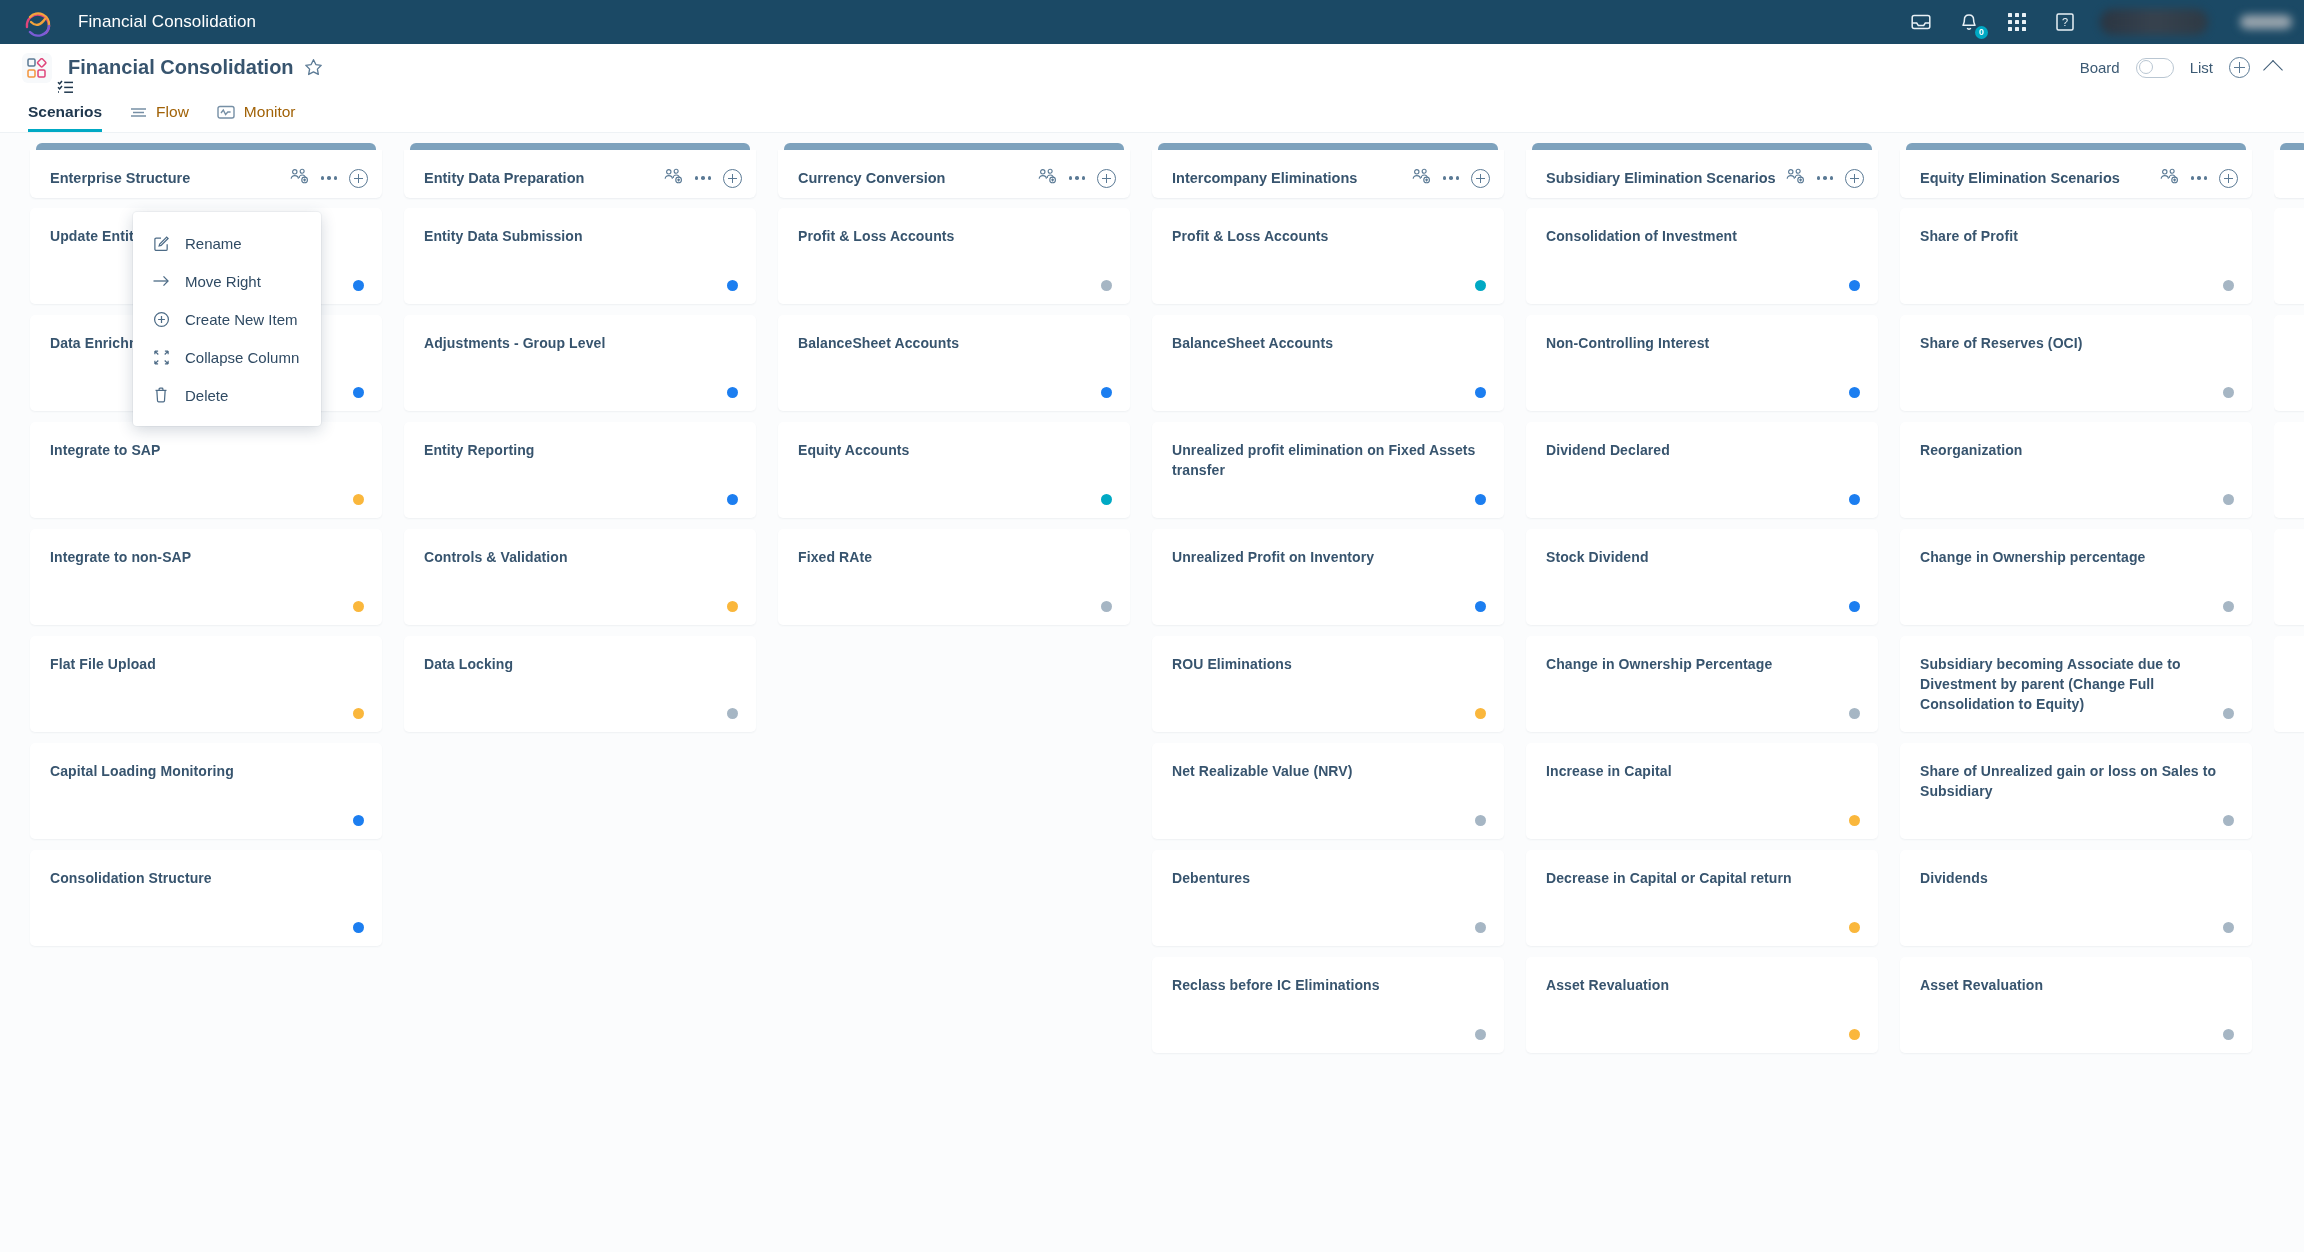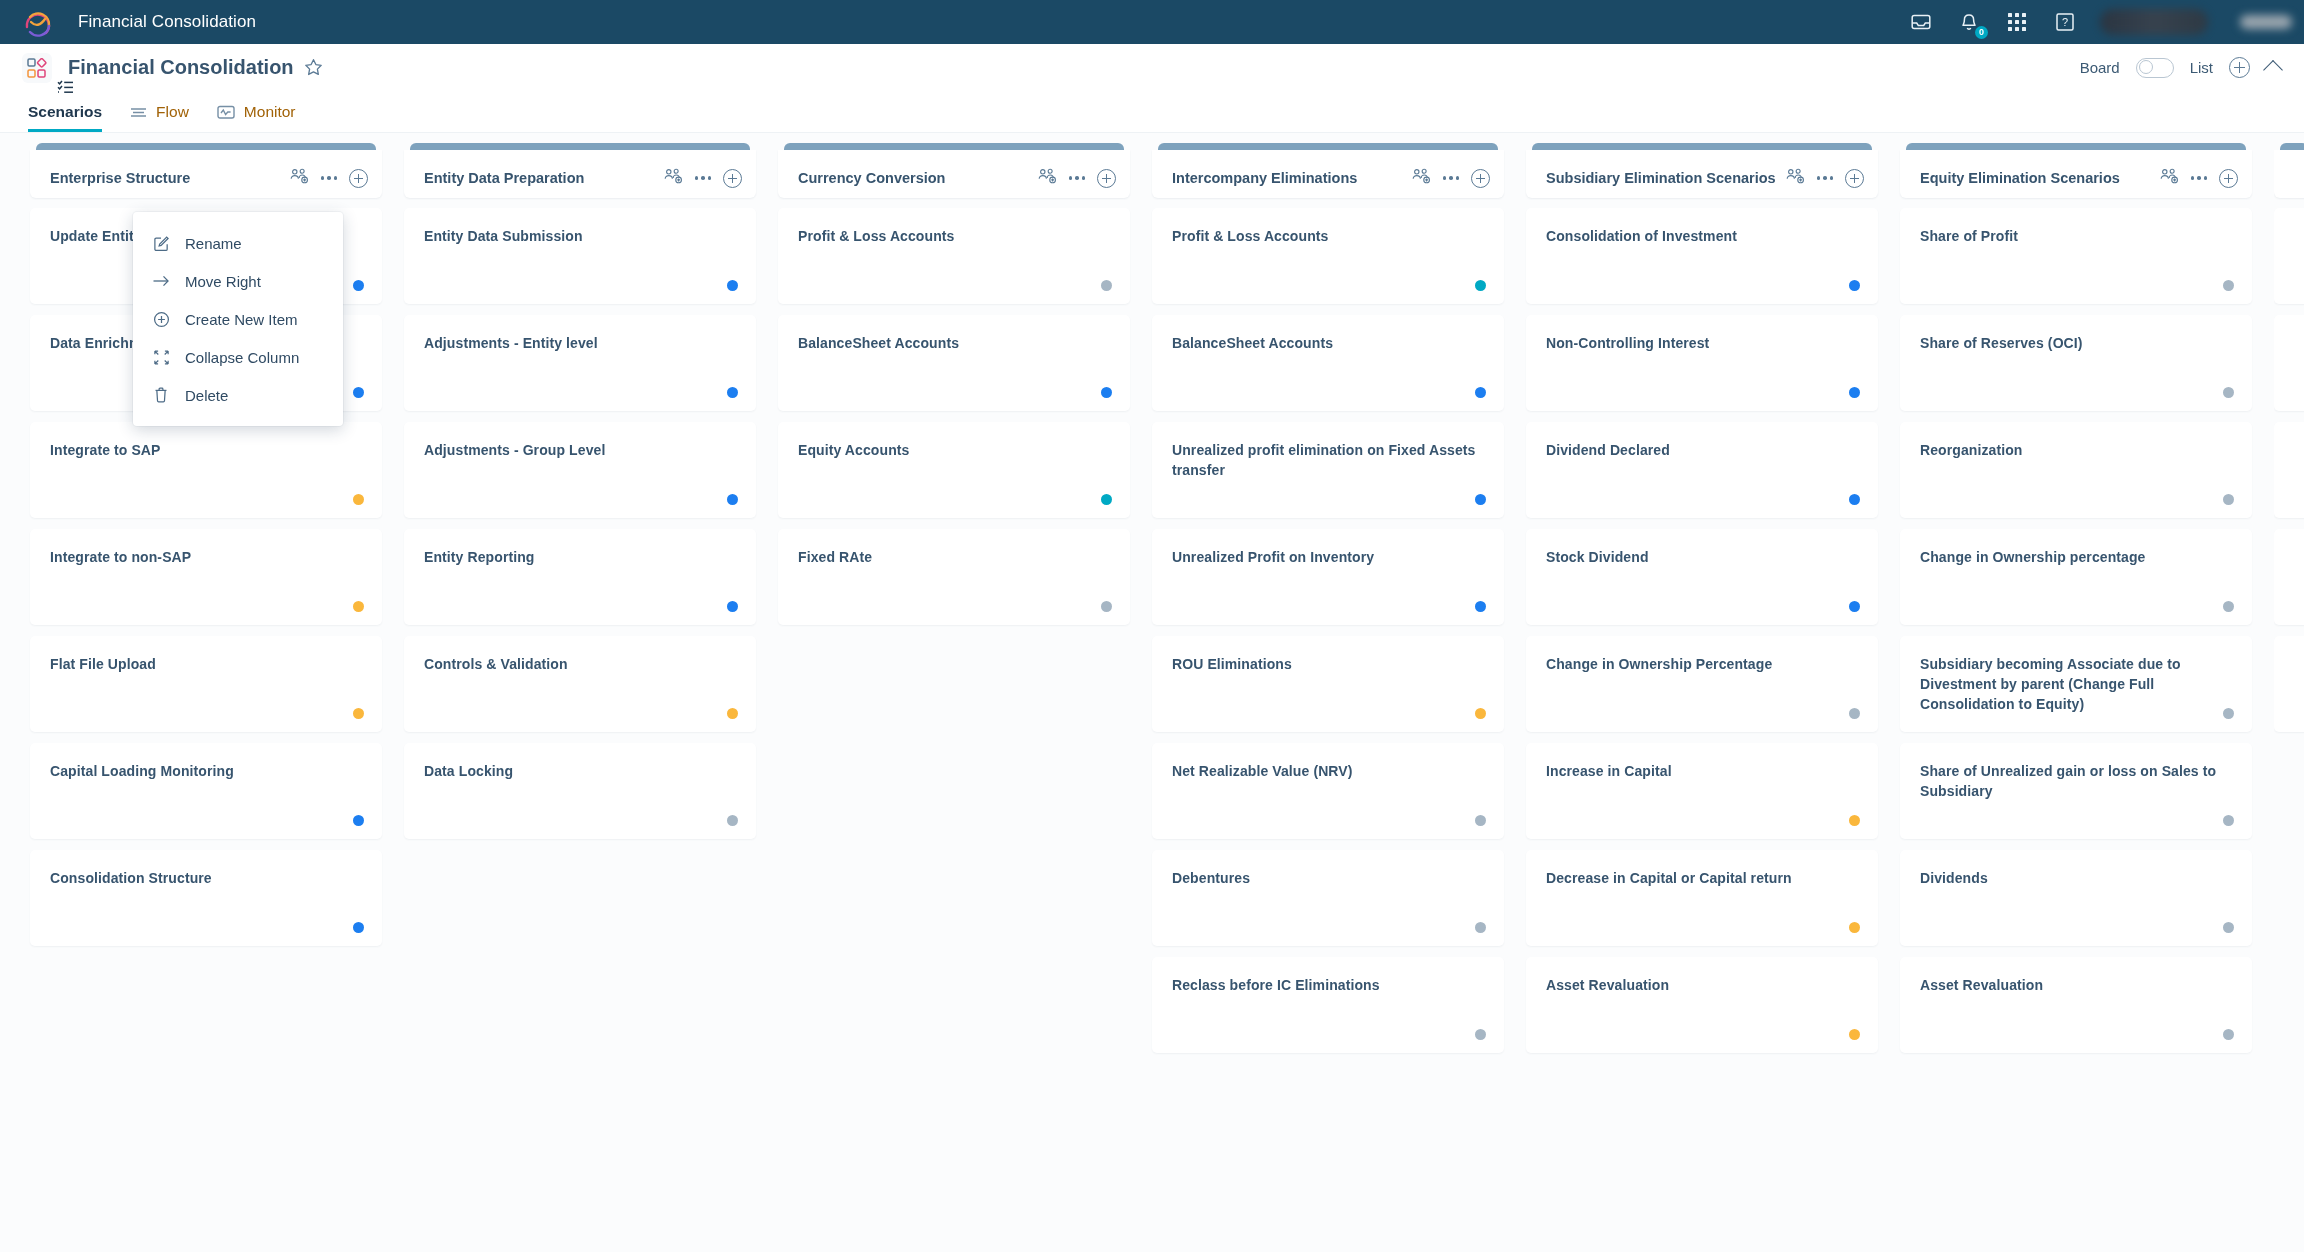--- a/index.html
+++ b/index.html
@@ -255,21 +255,21 @@
   .dot-blue  { background: #1c7ef0; }
   .dot-teal  { background: #00a9c4; }
   .dot-amber { background: #fab73c; }
   .dot-gray  { background: #a6b6c4; }
 
   
   .ctx-menu {
     position: absolute;
     left: 133px;
     top: 212px;
-    width: 210px;
+    width: 188px;
     background: #ffffff;
     border-radius: 4px;
     box-shadow: 0 4px 16px rgba(24,50,78,.20), 0 0 0 1px rgba(24,50,78,.04);
     padding: 12px 0 12px 0;
     z-index: 40;
   }
   .ctx-item {
     display: flex;
     align-items: center;
     gap: 14px;
@@ -474,24 +474,20 @@
           </span>
        <span class="col-plus"></span>
      </div>
       </div>
       <div class="cards">
         <div class="card">
           <div class="card-title">Entity Data Submission</div>
        <span class="card-dot dot-blue"></span>
         </div>
         <div class="card">
-          <div class="card-title">Adjustments - Entity level</div>
-       <span class="card-dot dot-blue"></span>
-        </div>
-        <div class="card">
           <div class="card-title">Adjustments - Group Level</div>
        <span class="card-dot dot-blue"></span>
         </div>
         <div class="card">
           <div class="card-title">Entity Reporting</div>
        <span class="card-dot dot-blue"></span>
         </div>
         <div class="card">
           <div class="card-title">Controls &amp; Validation</div>
        <span class="card-dot dot-amber"></span>

